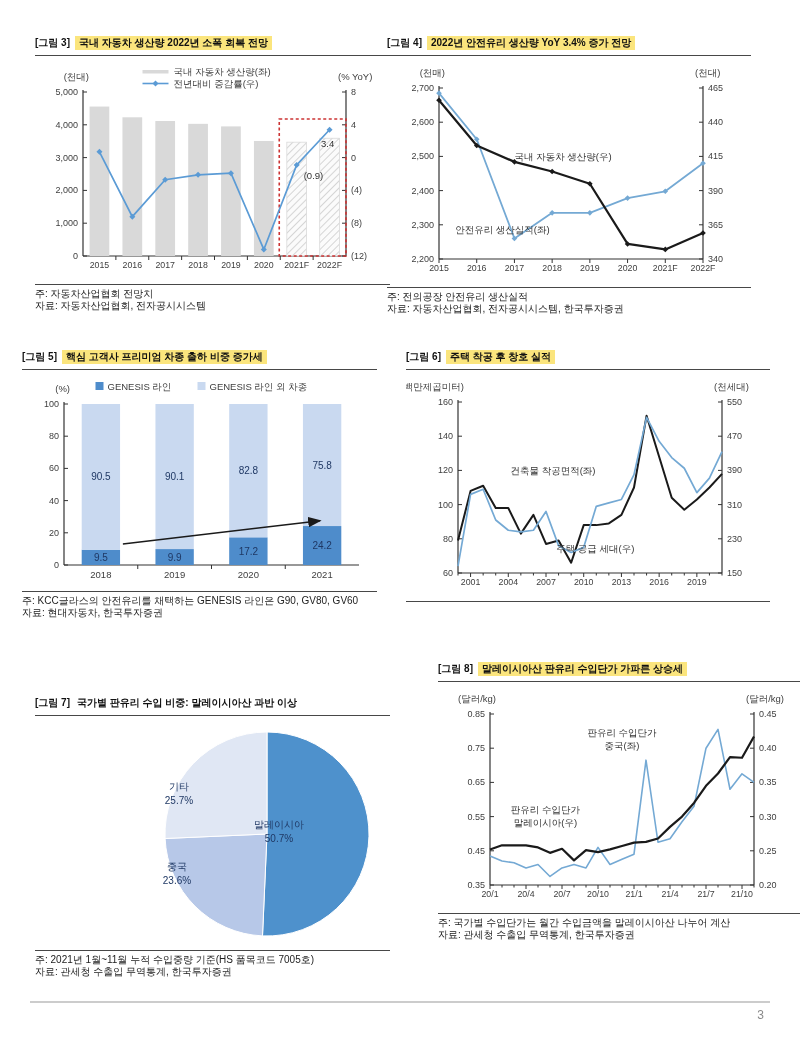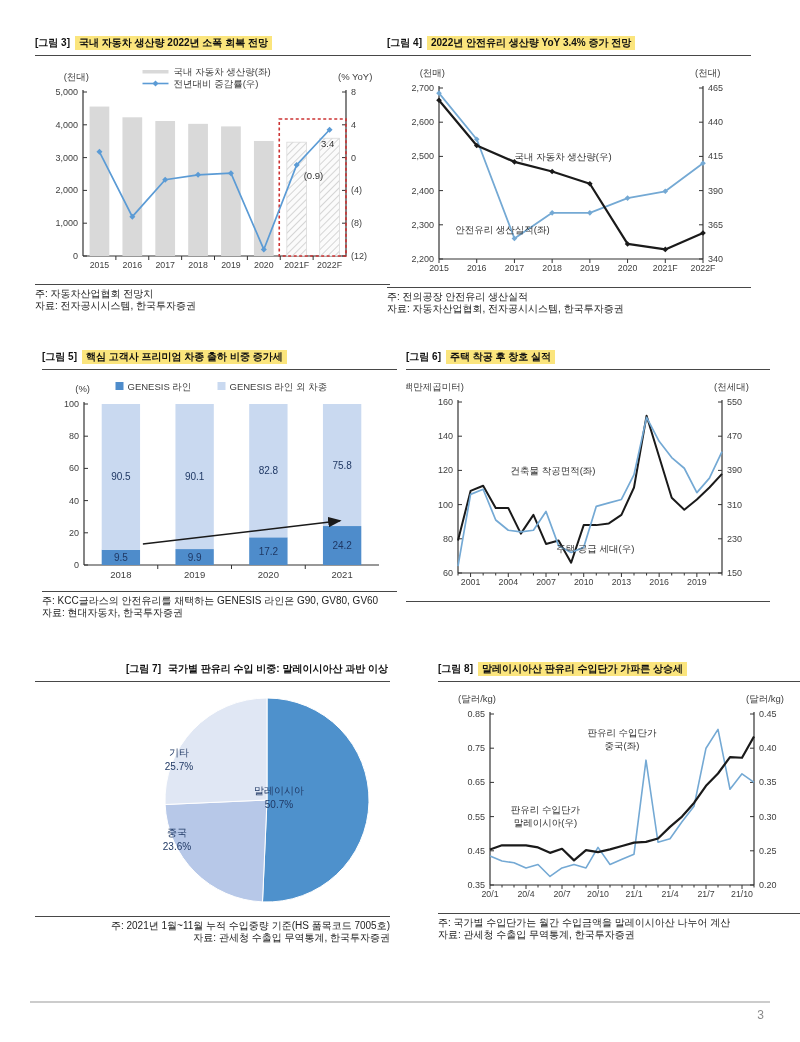--- a/index.html
+++ b/index.html
@@ -100,21 +100,21 @@
         <text x="268.6875" y="118.98" font-size="9.5" fill="#333" text-anchor="start">(0.9)</text>
         <text x="292.5625" y="86.72" font-size="9.5" fill="#333" text-anchor="middle">3.4</text>
         <rect x="107.5" y="10" width="26" height="3.5" fill="#d9d9d9"></rect>
         <text x="138.5" y="15" font-size="9.5" fill="#404040" text-anchor="start">국내 자동차 생산량(좌)</text>
         <line x1="107.5" y1="23.5" x2="133.5" y2="23.5" stroke="#5b9bd5" stroke-width="1.6"></line>
         <polygon points="120.5,20.5 123.5,23.5 120.5,26.5 117.5,23.5" fill="#5b9bd5"></polygon>
         <text x="138.5" y="27" font-size="9.5" fill="#404040" text-anchor="start">전년대비 증감률(우)</text>
       </svg>
     <hr class="note-rule">
     <div class="note">주: 자동차산업협회 전망치</div>
-    <div class="note">자료: 전자공시시스템, 한국투자증권</div>
+    <div class="note">자료: 자동차산업협회, 전자공시시스템</div>
   </section>
 
   <section class="figure" style="left:387px;top:36px;width:364px;">
     <div class="fig-title">
       <span class="fig-label">[그림 4]</span><span class="fig-heading hl" id="head-1">2022년 안전유리 생산량 YoY 3.4% 증가 전망</span>
     </div>
     <hr class="title-rule">
     <svg id="chart-1" class="chart" width="362" height="225">
         <line x1="52" y1="26" x2="52" y2="199" stroke="#333" stroke-width="1.2"></line>
         <line x1="52" y1="199" x2="316" y2="199" stroke="#333" stroke-width="1.2"></line>
@@ -180,21 +180,21 @@
         <polygon points="278.2857142857143,186.624 281.0857142857143,189.424 278.2857142857143,192.22400000000002 275.48571428571427,189.424" fill="#1a1a1a"></polygon>
         <polygon points="316,170.208 318.8,173.008 316,175.80800000000002 313.2,173.008" fill="#1a1a1a"></polygon>
         <text x="176.07999999999998" y="99.82" font-size="9.5" fill="#333" text-anchor="middle">국내 자동차 생산량(우)</text>
         <text x="115.36" y="173.35" font-size="9.5" fill="#333" text-anchor="middle">안전유리 생산실적(좌)</text>
       </svg>
     <hr class="note-rule">
     <div class="note">주: 전의공장 안전유리 생산실적</div>
     <div class="note">자료: 자동차산업협회, 전자공시시스템, 한국투자증권</div>
   </section>
 
-  <section class="figure" style="left:42px;top:350px;width:355px;">
+  <section class="figure" style="left:22px;top:350px;width:355px;">
     <div class="fig-title">
       <span class="fig-label">[그림 5]</span><span class="fig-heading hl" id="head-2">핵심 고객사 프리미엄 차종 출하 비중 증가세</span>
     </div>
     <hr class="title-rule">
     <svg id="chart-2" class="chart" width="355" height="215">
         <line x1="42" y1="28" x2="42" y2="191" stroke="#333" stroke-width="1.2"></line>
         <line x1="42" y1="191" x2="337" y2="191" stroke="#333" stroke-width="1.2"></line>
         <line x1="42" y1="191" x2="46" y2="191" stroke="#333" stroke-width="1"></line>
         <text x="37" y="194" font-size="9" fill="#404040" text-anchor="end">0</text>
         <line x1="42" y1="158.8" x2="46" y2="158.8" stroke="#333" stroke-width="1"></line>
@@ -313,21 +313,21 @@
         <line x1="316" y1="199" x2="316" y2="201.5" stroke="#333" stroke-width="1"></line>
         <polyline points="52,166.51 64.57142857142857,116.92 77.14285714285714,111.79 89.71428571428572,134.01999999999998 102.28571428571428,134.01999999999998 114.85714285714286,159.67000000000002 127.42857142857143,140.86 140,169.93 152.57142857142856,166.51 165.14285714285714,188.74 177.71428571428572,151.12 190.28571428571428,151.12 202.85714285714286,149.41 215.42857142857142,140.86 228,113.5 240.57142857142858,41.68000000000001 253.14285714285714,82.72 265.7142857142857,123.76 278.2857142857143,135.73 290.8571428571429,125.47 303.42857142857144,113.5 316,99.82" fill="none" stroke="#1a1a1a" stroke-width="2" stroke-linejoin="round"></polyline>
         <polyline points="52,192.16 64.57142857142857,120.34 77.14285714285714,115.21 89.71428571428572,145.99 102.28571428571428,156.25 114.85714285714286,157.96 127.42857142857143,156.25 140,137.44 152.57142857142856,171.64 165.14285714285714,178.48 177.71428571428572,173.35 190.28571428571428,132.31 202.85714285714286,128.89 215.42857142857142,125.47 228,100.675 240.57142857142858,43.389999999999986 253.14285714285714,67.33000000000001 265.7142857142857,83.575 278.2857142857143,94.2625 290.8571428571429,118.63 303.42857142857144,104.095 316,77.59" fill="none" stroke="#74a9d4" stroke-width="1.7" stroke-linejoin="round"></polyline>
         <text x="147.04" y="99.82" font-size="9.5" fill="#333" text-anchor="middle">건축물 착공면적(좌)</text>
         <text x="189.28" y="178.48" font-size="9.5" fill="#333" text-anchor="middle">주택 공급 세대(우)</text>
       </svg>
     <hr class="note-rule">
     <div class="note"></div>
   </section>
 
-  <section class="figure" style="left:35px;top:662px;width:355px;text-align:right;">
+  <section class="figure" style="left:35px;top:696px;width:355px;">
     <div class="fig-title">
       <span class="fig-label">[그림 7]</span><span class="fig-heading" id="head-4">국가별 판유리 수입 비중: 말레이시아산 과반 이상</span>
     </div>
     <hr class="title-rule">
     <svg id="chart-4" class="chart" width="355" height="228">
         <path d="M232,114 L232,12 A102,102 0 1 1 227.5152519315778,215.9013593371687 Z" fill="#4e91cc" stroke="#ffffff" stroke-width="1"></path>
         <path d="M232,114 L227.5152519315778,215.9013593371687 A102,102 0 0 1 130.0986406628313,118.48474806842223 Z" fill="#b7c8e8" stroke="#ffffff" stroke-width="1"></path>
         <path d="M232,114 L130.0986406628313,118.48474806842223 A102,102 0 0 1 231.99999999999997,12 Z" fill="#e0e7f4" stroke="#ffffff" stroke-width="1"></path>
         <text x="244" y="108" font-size="10" fill="#1f3864" text-anchor="middle">말레이시아</text>
         <text x="244" y="122" font-size="10" fill="#1f3864" text-anchor="middle">50.7%</text>

